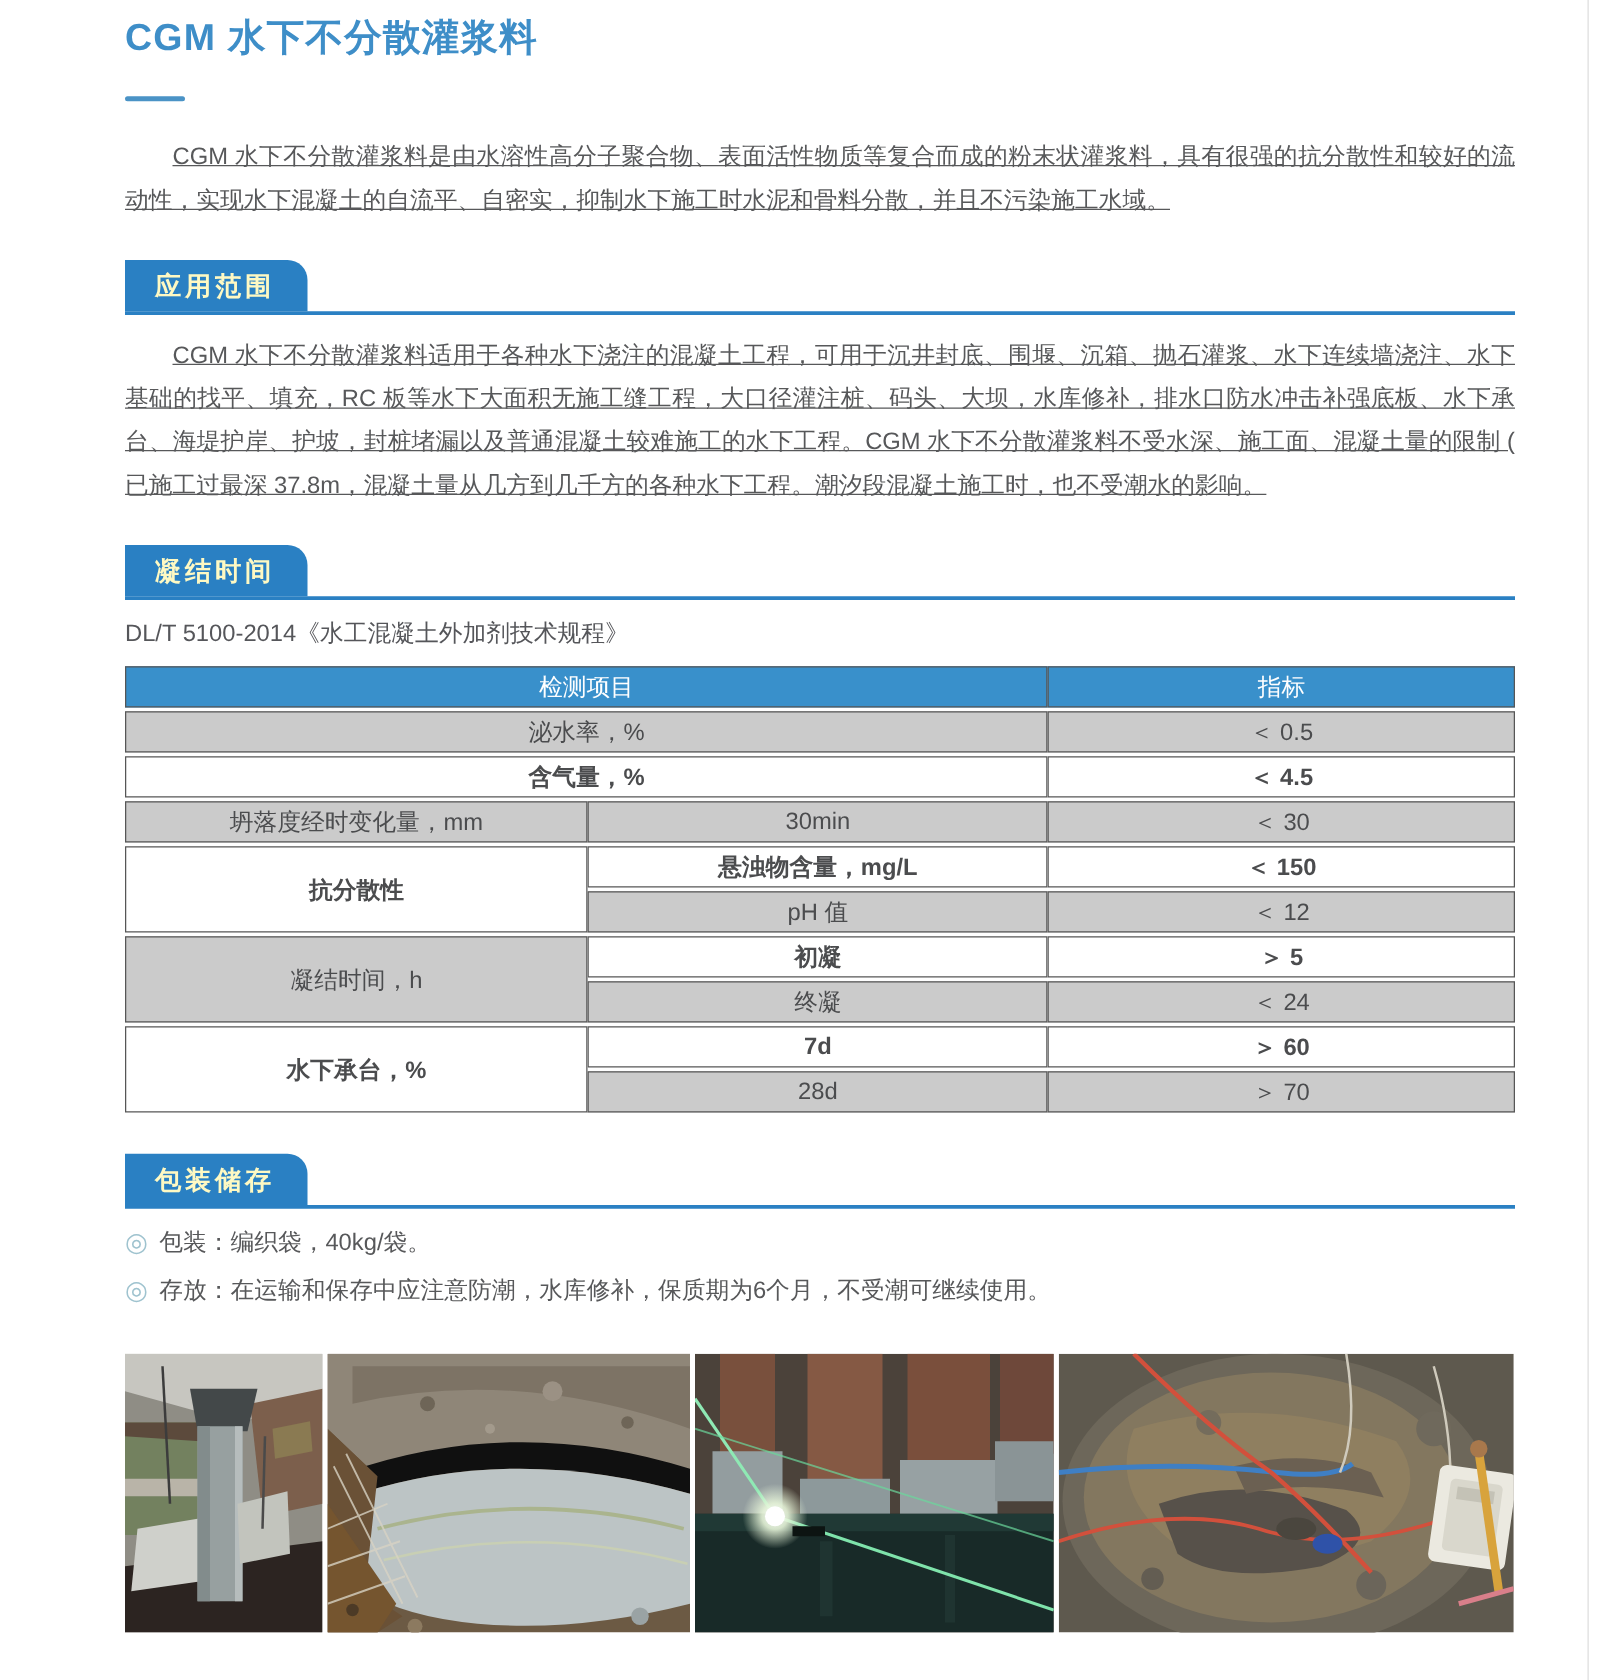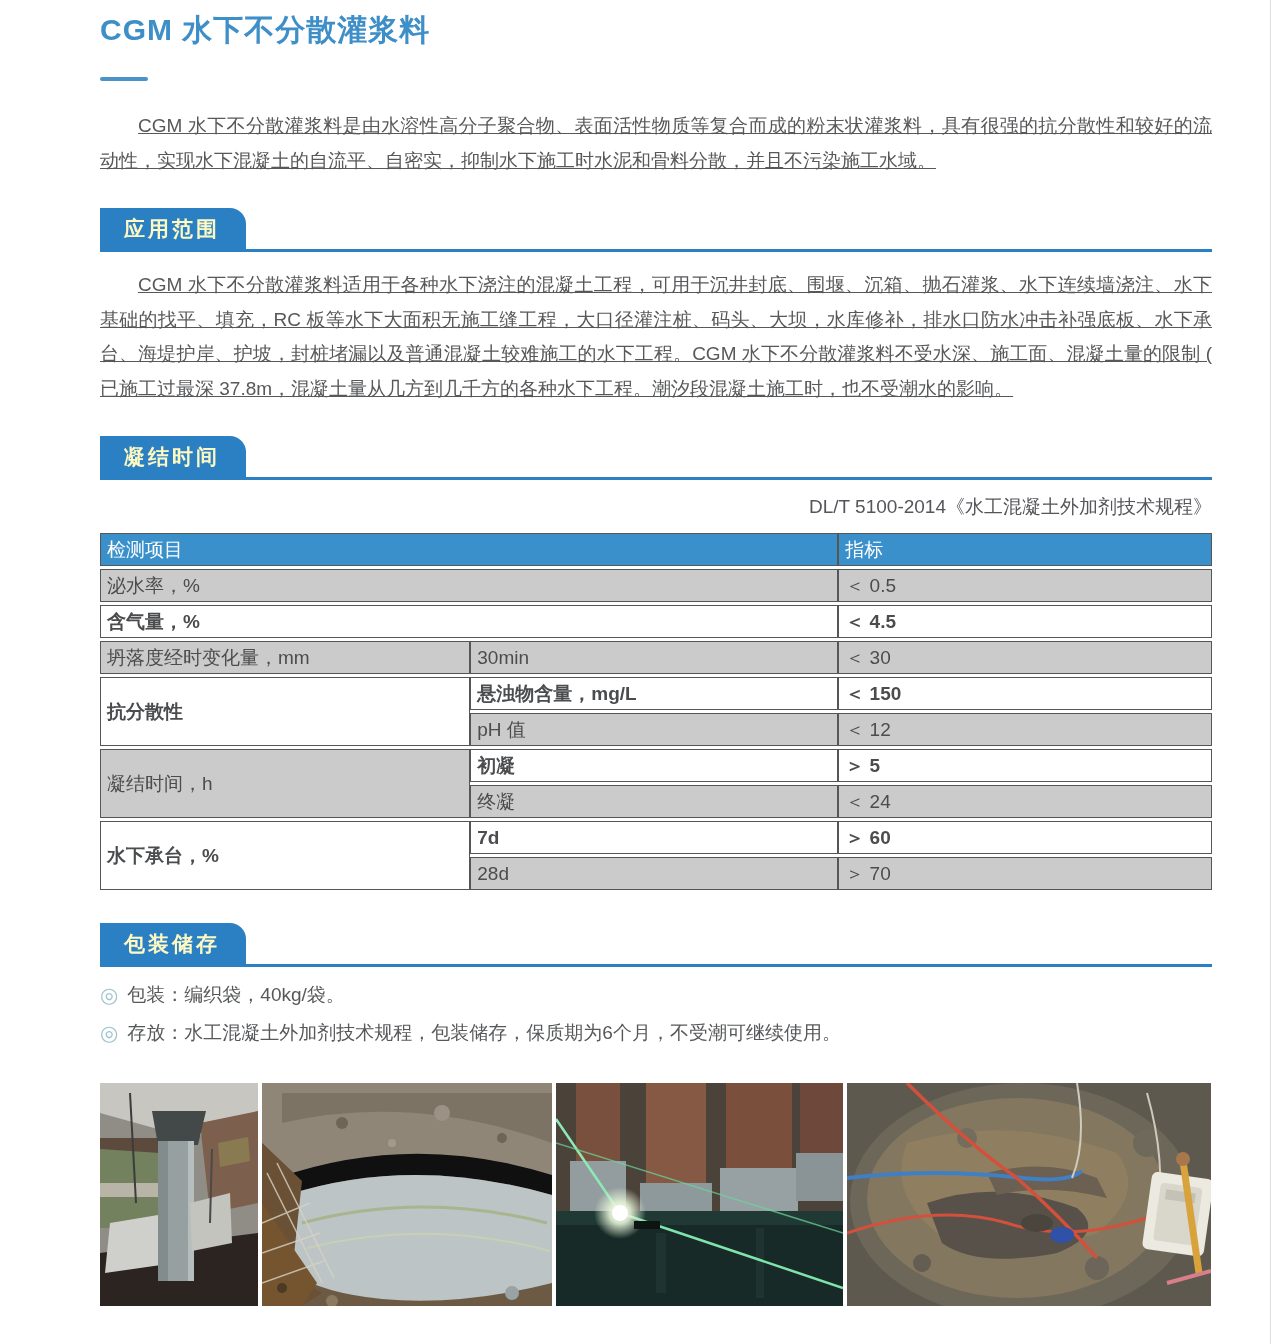--- a/index.html
+++ b/index.html
@@ -24,29 +24,29 @@
   .section-tab{
     display:inline-block;background:#2a80c3;color:#fef9c3;
     font-size:21px;font-weight:bold;letter-spacing:3px;
     padding:7px 26px 6px 24px;border-top-right-radius:16px;
     vertical-align:bottom;
   }
   .section-rule{height:3px;background:#2a80c3;}
   .section-body{margin-top:16px;}
 
   .std-subtitle{
-    text-align:right;font-size:19px;color:#55565a;margin:14px 0 10px 0;
+    text-align:left;font-size:19px;color:#55565a;margin:14px 0 10px 0;
   }
 
   table.perf{
     width:100%;border-collapse:separate;border-spacing:0 3px;
     font-size:19px;color:#4b4c4e;table-layout:fixed;
   }
   table.perf th, table.perf td{
-    border:1px solid #565656;text-align:left;
+    border:1px solid #565656;text-align:center;
     height:27px;padding:2px 6px;overflow:hidden;
   }
   table.perf th{
     background:#3990cb;color:#ffffff;font-weight:normal;
   }
   td.g{background:#cbcbcb;}
   td.w{background:#ffffff;font-weight:bold;}
 
   .bullets{margin-top:14px;}
   .bullet-row{display:flex;align-items:flex-start;margin-top:9px;font-size:19px;color:#57585a;line-height:1.5;}
@@ -142,21 +142,21 @@
   <div class="section">
     <div class="section-tab">包装储存</div>
     <div class="section-rule"></div>
     <div class="bullets">
       <div class="bullet-row">
         <span class="ring">◎</span>
         <span>包装：编织袋，40kg/袋。</span>
       </div>
       <div class="bullet-row">
         <span class="ring">◎</span>
-        <span>存放：水工混凝土外加剂技术规程，包装储存，保质期为6个月，不受潮可继续使用。</span>
+        <span>存放：在运输和保存中应注意防潮，水库修补，保质期为6个月，不受潮可继续使用。</span>
       </div>
     </div>
   </div>
 
   <div class="gallery">
 
     <svg width="158" height="223" viewBox="0 0 158 223">
       <rect width="158" height="223" fill="#8f8d85"></rect>
       <polygon points="0,0 158,0 158,38 90,55 0,30" fill="#c7c6c0"></polygon>
       <polygon points="100,40 158,28 158,120 110,130" fill="#7c5f4c"></polygon>

